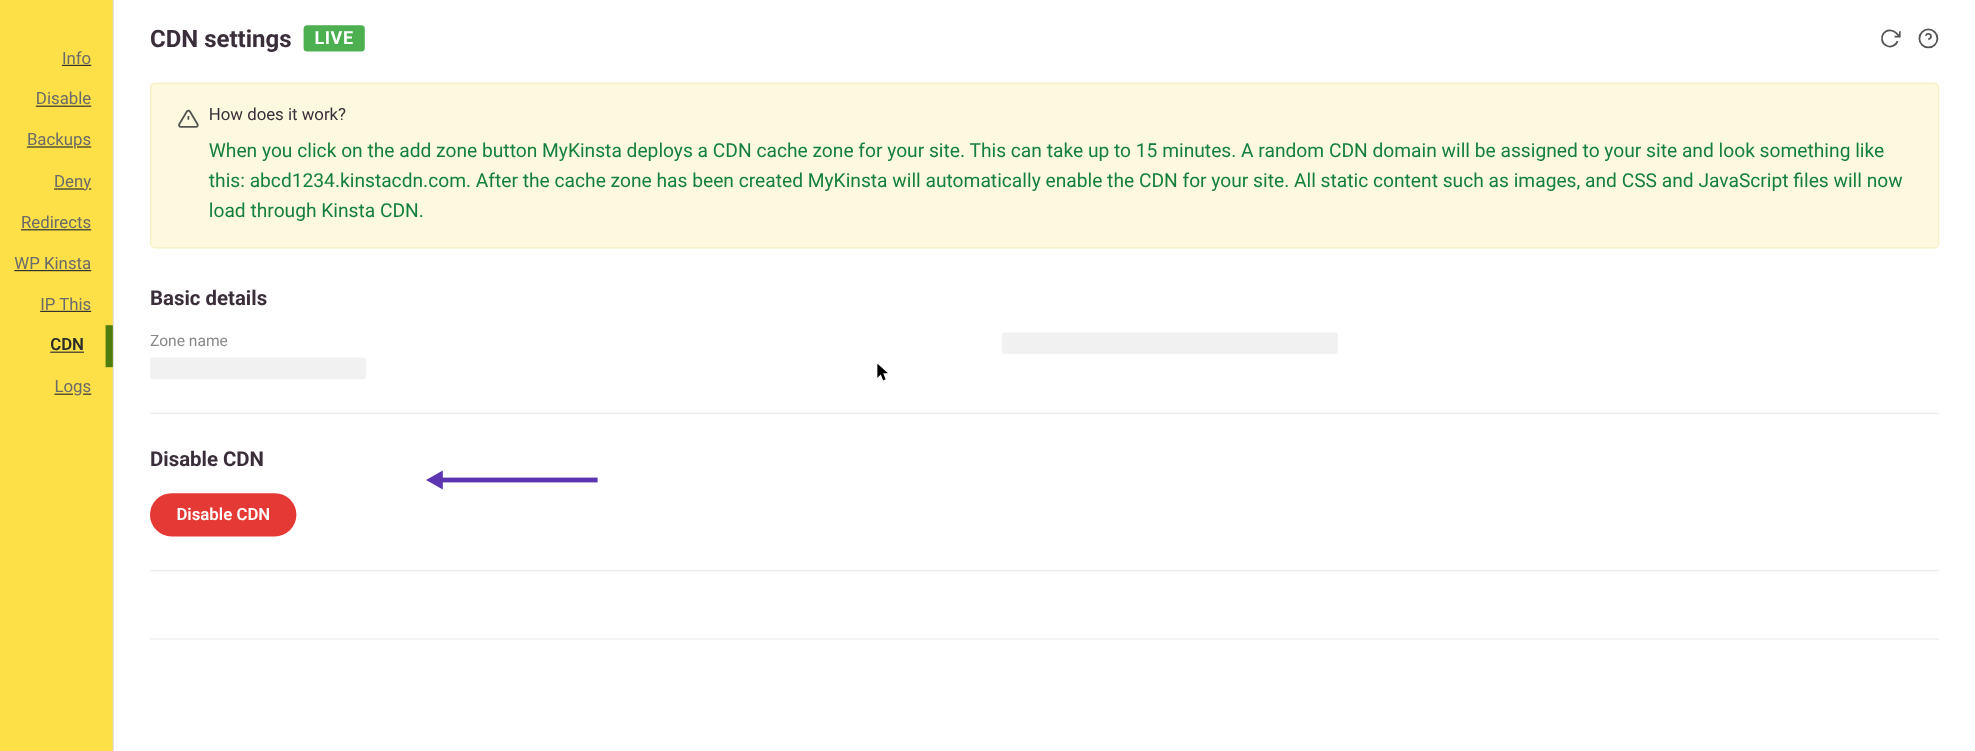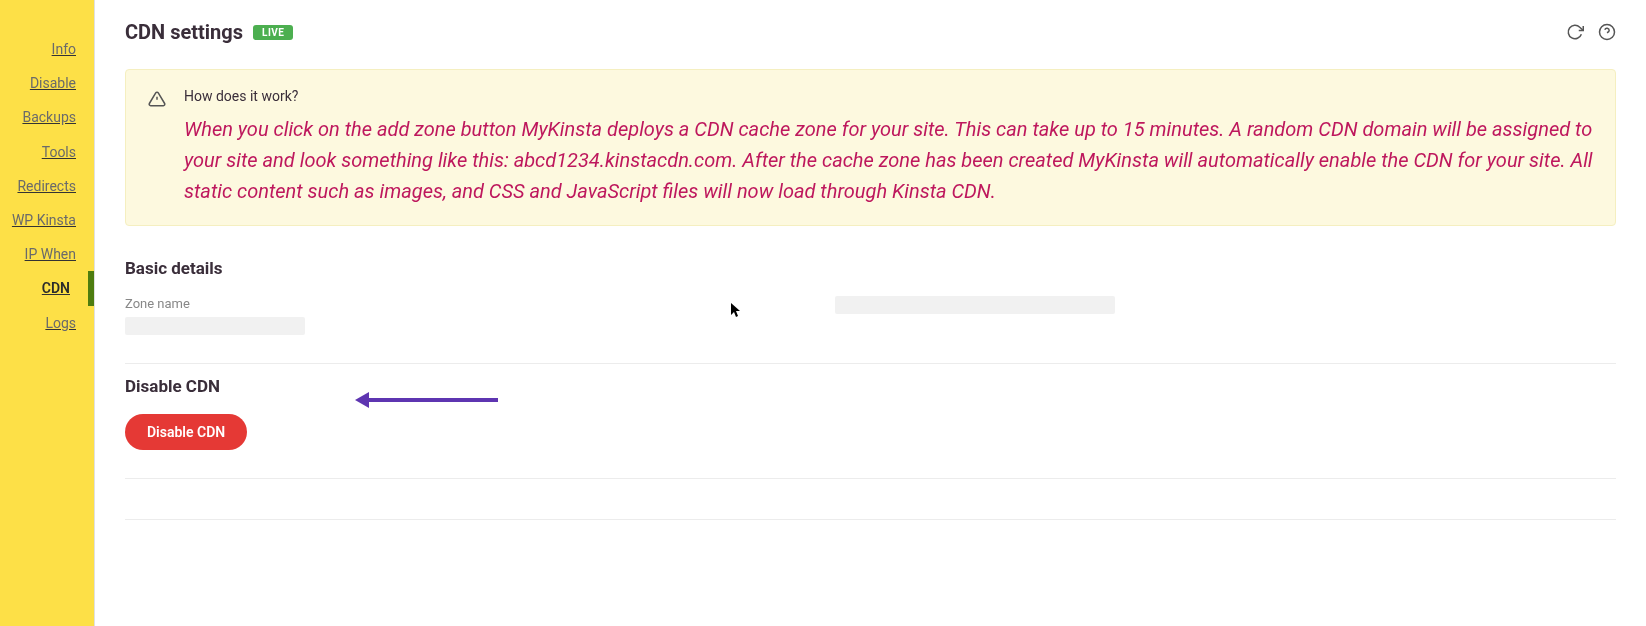--- a/index.html
+++ b/index.html
@@ -58,21 +58,21 @@
     .page-title {
       font-size: 20px;
       font-weight: 700;
       color: #3a2e3a;
     }
     .badge {
       display: inline-block;
       padding: 2px 9px;
       background: #4caf50;
       color: #fff;
-      font-size: 10px;
+      font-size: 15px;
       font-weight: 700;
       border-radius: 3px;
       letter-spacing: 0.5px;
     }
     .header-actions {
       display: flex;
       gap: 14px;
       align-items: center;
     }
     .icon-btn {
@@ -83,49 +83,48 @@
       display: flex;
       align-items: center;
       justify-content: center;
     }
     .notice {
       background: #fdf9df;
       border: 1px solid #f5efc0;
       border-radius: 4px;
       padding: 18px 22px;
       display: flex;
-      gap: 18px;
+      gap: 8px;
       margin-bottom: 24px;
       margin-top: 25px;
     }
     .notice-icon {
       flex-shrink: 0;
       width: 18px;
       height: 18px;
       margin-top: 2px;
     }
     .notice-content {
       flex: 1;
     }
     .notice-title {
       font-size: 14px;
       font-weight: 400;
       color: #3a2e3a;
       margin-bottom: 10px;
     }
     .notice-text {
-      font-size: 20px;
-      color: #be185d;
+      font-size: 16px;
+      color: #15803d;
       line-height: 1.55;
-      font-style: italic;
     }
     .section {
       padding: 8px 0 28px;
       border-bottom: 1px solid #ececec;
-      margin-bottom: 4px;
+      margin-bottom: 20px;
     }
     .section:last-child {
       border-bottom: none;
     }
     .section-title {
       font-size: 17px;
       font-weight: 700;
       color: #3a2e3a;
       margin-bottom: 18px;
     }
@@ -194,24 +193,24 @@
       pointer-events: none;
     }
   </style>
 </head>
 <body>
 
 <nav class="sidebar">
   <a class="sidebar-item">Info</a>
   <a class="sidebar-item">Disable</a>
   <a class="sidebar-item">Backups</a>
-  <a class="sidebar-item">Tools</a>
+  <a class="sidebar-item">Deny</a>
   <a class="sidebar-item">Redirects</a>
   <a class="sidebar-item">WP Kinsta</a>
-  <a class="sidebar-item">IP When</a>
+  <a class="sidebar-item">IP This</a>
   <a class="sidebar-item active">CDN</a>
   <a class="sidebar-item">Logs</a>
 </nav>
 
 <main class="main">
 
   <div class="header-row">
     <div class="title-wrap">
       <h1 class="page-title">CDN settings</h1>
       <span class="badge">LIVE</span>

